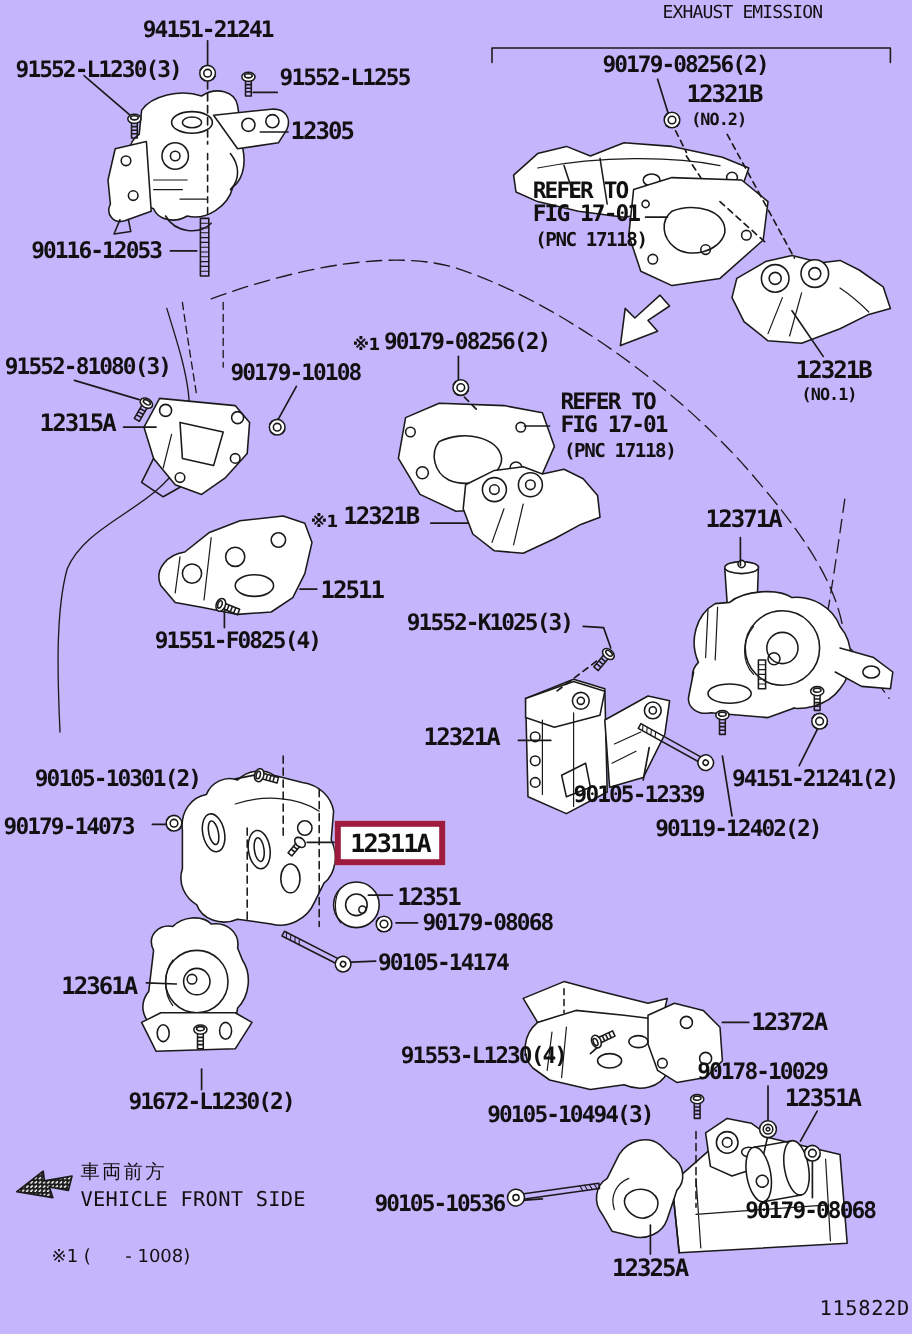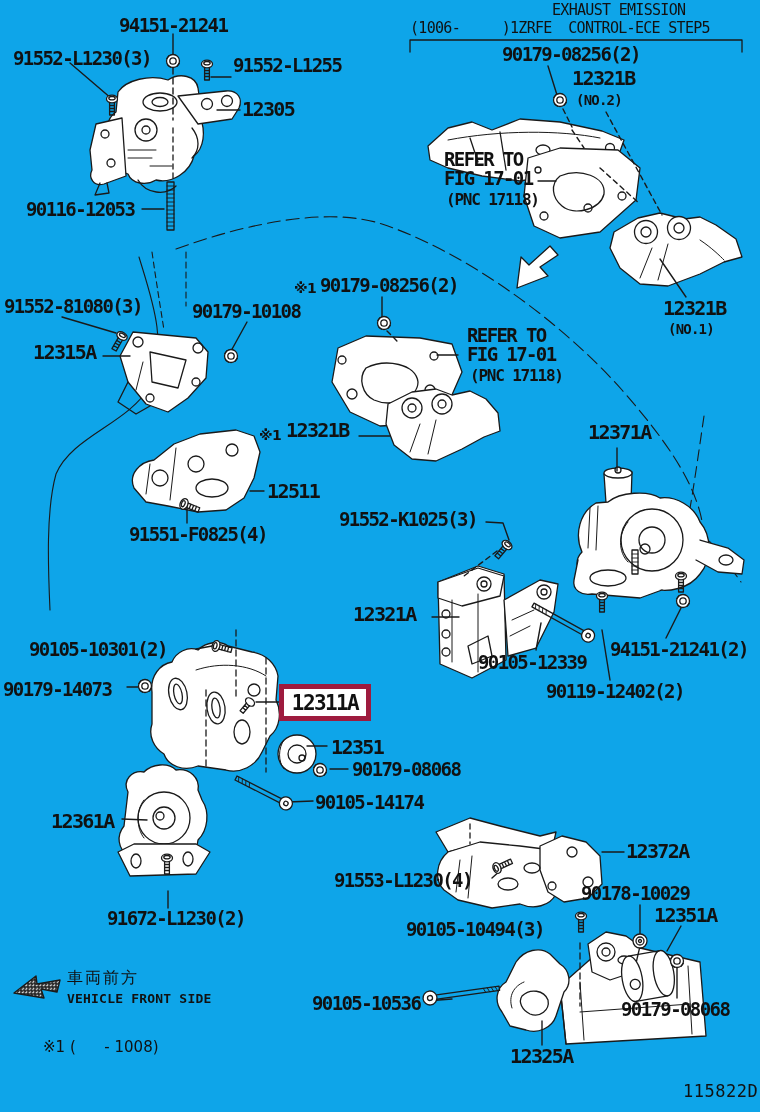--- a/index.html
+++ b/index.html
@@ -1,30 +1,30 @@
 <!DOCTYPE html>
 <html><head>
 <meta charset="utf-8">
 <style>
   html,body{margin:0;padding:0;background:#fff;}
-  .stage{position:relative;width:760px;height:1112px;background:#0ea5e9;overflow:hidden;
+  .stage{position:relative;width:760px;height:1112px;background:#c4b5fd;overflow:hidden;
          font-family:"DejaVu Sans Mono","Liberation Mono",monospace;color:#111;}
   svg.art{position:absolute;left:0;top:0;z-index:1;}
   svg.art *{vector-effect:none;}
   .labels{position:absolute;left:0;top:0;width:100%;height:100%;z-index:2;pointer-events:none;}
   .lbl{position:absolute;line-height:1.05;white-space:pre;color:#111;
        font-family:"DejaVu Sans Mono","Liberation Mono",monospace;}
   .std {font-size:19px;font-weight:bold;letter-spacing:-1.6px;}
   .big {font-size:20px;font-weight:bold;letter-spacing:-1.6px;}
   .small{font-size:14px;font-weight:bold;letter-spacing:-0.8px;}
   .pnc {font-size:16px;font-weight:bold;letter-spacing:-1.2px;}
   .hdr {font-size:15px;font-weight:normal;letter-spacing:-0.7px;}
   .mark{font-size:14px;font-weight:bold;font-family:"DejaVu Sans",sans-serif;letter-spacing:-0.5px;}
   .jp  {font-size:16px;font-weight:normal;font-family:"Liberation Sans","DejaVu Sans",sans-serif;letter-spacing:2px;}
-  .en  {font-size:13px;font-weight:bold;letter-spacing:0.2px;}
+  .en  {font-size:17px;font-weight:normal;letter-spacing:0.2px;}
   .note{font-size:15px;font-weight:normal;font-family:"DejaVu Sans",sans-serif;}
   .plain{font-size:17px;font-weight:normal;letter-spacing:0.5px;}
   .hl-box{position:absolute;left:279px;top:684px;width:92px;height:37px;box-sizing:border-box;
           border:5px solid #1d4ed8;background:#fff;z-index:3;display:flex;align-items:center;justify-content:center;
           font-family:"DejaVu Sans Mono","Liberation Mono",monospace;font-weight:bold;font-size:21px;letter-spacing:-1.6px;}
 </style>
 </head>
 <body>
 
 <div class="stage">
@@ -349,21 +349,20 @@
   </g>
 </svg>
 
 <div class="labels">
       <div class="lbl std" style="left: 119px; top: 16px;">94151-21241</div>
       <div class="lbl std" style="left: 13px; top: 49px;">91552-L1230(3)</div>
       <div class="lbl std" style="left: 233px; top: 56px;">91552-L1255</div>
       <div class="lbl big" style="left: 242px; top: 99px;">12305</div>
       <div class="lbl std" style="left: 26px; top: 200px;">90116-12053</div>
       <div class="lbl hdr" style="left: 552px; top: 3px;">EXHAUST EMISSION</div>
-      <div class="lbl hdr" style="left: 410px; top: 21px;">(1006-     )1ZRFE  CONTROL-ECE STEP5</div>
       <div class="lbl std" style="left: 502px; top: 45px;">90179-08256(2)</div>
       <div class="lbl big" style="left: 572px; top: 68px;">12321B</div>
       <div class="lbl small" style="left: 576px; top: 93px;">(NO.2)</div>
       <div class="lbl std" style="left: 444px; top: 150px;">REFER TO</div>
       <div class="lbl std" style="left: 444px; top: 169px;">FIG 17-01</div>
       <div class="lbl pnc" style="left: 446px; top: 192px;">(PNC 17118)</div>
       <div class="lbl big" style="left: 663px; top: 298px;">12321B</div>
       <div class="lbl small" style="left: 668px; top: 322px;">(NO.1)</div>
       <div class="lbl mark" style="left: 294px; top: 281px;">※1</div>
       <div class="lbl std" style="left: 320px; top: 276px;">90179-08256(2)</div>

